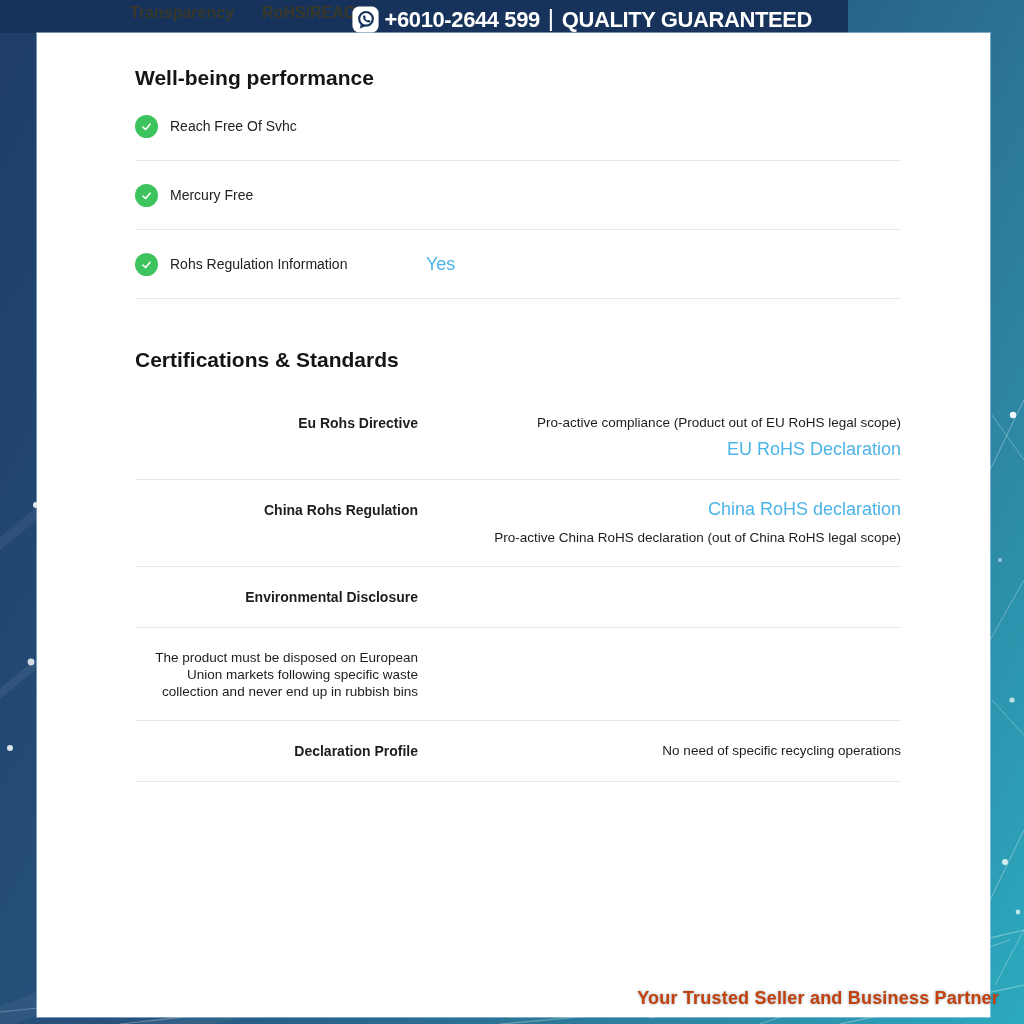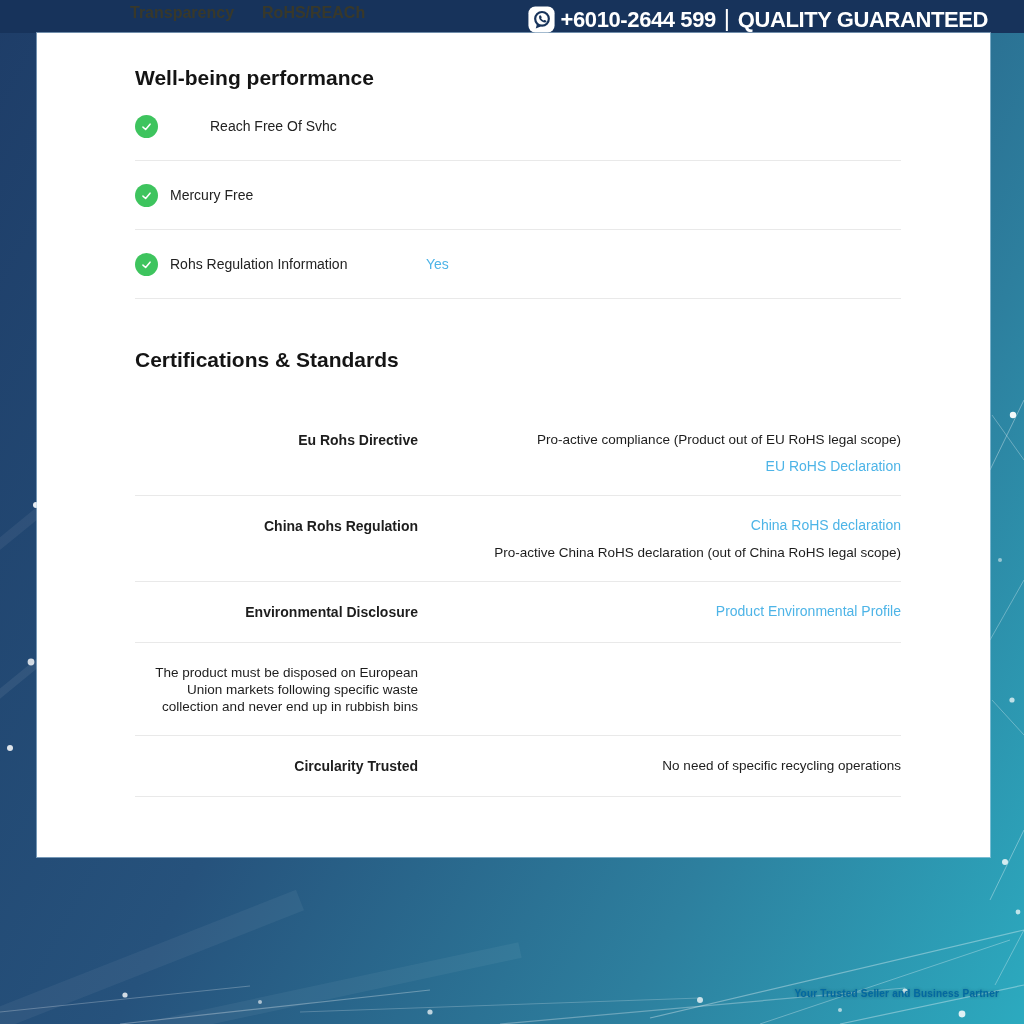--- a/index.html
+++ b/index.html
@@ -5,74 +5,74 @@
   html,body{margin:0;padding:0;}
   body{
     width:1024px;height:1024px;position:relative;overflow:hidden;
     font-family:"Liberation Sans", sans-serif;
     background:linear-gradient(118deg,#1e3d68 0%,#26527c 42%,#2d7f9e 74%,#2caabf 100%);
   }
   
   #bg-net{position:absolute;left:0;top:0;width:1024px;height:1024px;z-index:0;}
   
   .topbar{
-    position:absolute;left:0;top:0;width:1024px;height:33px;
+    position:absolute;left:0;top:0;width:848px;height:33px;
     background:#17335b;z-index:2;
   }
   .tabs{
     position:absolute;left:130px;top:4px;display:flex;gap:28px;
     font-size:16px;font-weight:700;color:#3e3a22;opacity:.85;
     white-space:nowrap;
   }
   .contact{
     position:absolute;right:36px;top:0;height:33px;
     display:flex;align-items:flex-end;gap:6px;
     color:#ffffff;font-weight:700;font-size:22px;letter-spacing:-0.4px;
     white-space:nowrap;
   }
   .wa-badge{width:27px;height:27px;display:block;}
   .contact .bar-sep{font-weight:400;font-size:24px;margin:0 2px;position:relative;top:-1px;}
   
   .card{
-    position:absolute;left:37px;top:33px;width:953px;height:824px;
+    position:absolute;left:37px;top:33px;width:953px;height:984px;
     background:#ffffff;z-index:3;
     box-shadow:0 0 0 1px rgba(185,215,235,.55);
   }
   .content{margin-left:98px;width:766px;}
   h2{font-size:21px;font-weight:700;color:#141414;margin:0;letter-spacing:0;}
   .wb-title{padding-top:33px;}
-  .certs-title{margin-top:49px;margin-bottom:38px;}
+  .certs-title{margin-top:49px;margin-bottom:21px;}
   
   .wb-row{
     display:flex;align-items:center;height:68px;
     border-bottom:1px solid #e9e9e9;
     font-size:14px;color:#222;
   }
-  .wb-row:first-of-type{margin-top:2px;gap:40px;}
+  .wb-row:first-of-type{margin-top:2px;}
   .check{
     width:23px;height:23px;border-radius:50%;background:#3ec45e;
     margin-right:12px;flex:0 0 auto;
     display:flex;align-items:center;justify-content:center;
   }
   .wb-label{width:256px;}
-  a.link{color:#4db4e7;text-decoration:none;font-size:14px;cursor:pointer;}
+  a.link{color:#4db4e7;text-decoration:none;font-size:18px;cursor:pointer;}
   
   .cert-row{
     display:grid;grid-template-columns:283px 1fr;
     padding:21px 0 20px;border-bottom:1px solid #e9e9e9;text-align:right;
   }
   .cert-label{font-weight:700;font-size:14px;color:#1d1d1d;line-height:19px;}
   .cert-value{font-size:13.5px;color:#1d1d1d;}
   .cert-value .line{line-height:17px;}
   .cert-value .line + .line{margin-top:10px;}
   .cert-value .pad-sm{padding-left:5px;}
   
   .footer-tag{
     position:absolute;right:25px;top:988px;z-index:4;
-    color:#0369a1;font-size:10px;font-weight:700;letter-spacing:.2px;
+    color:#c2410c;font-size:18px;font-weight:700;letter-spacing:.2px;
     text-shadow:0 0 3px rgba(20,60,80,.45);
   }
 </style>
 </head>
 <body>
 
 <svg id="bg-net" viewBox="0 0 1024 1024" xmlns="http://www.w3.org/2000/svg">
   <g stroke="#ffffff" fill="none">
 
     <line x1="-30" y1="1030" x2="300" y2="900" stroke-width="22" opacity="0.05"></line>
@@ -182,33 +182,30 @@
     <div class="cert-row">
       <div class="cert-label">China Rohs Regulation</div>
       <div class="cert-value">
         <div class="line"><a class="link">China RoHS declaration</a></div>
         <div class="line">Pro-active China RoHS declaration (out of China RoHS legal scope)</div>
       </div>
     </div>
 
     <div class="cert-row">
       <div class="cert-label">Environmental Disclosure</div>
-      <div class="cert-value">
-        <div class="line pad-sm"><a class="link">Product Environmental Profile</a></div>
-      </div>
     </div>
 
     <div class="cert-row">
       <div class="cert-value">
         <div class="line">The product must be disposed on European Union markets following specific waste collection and never end up in rubbish bins</div>
       </div>
     </div>
 
     <div class="cert-row">
-      <div class="cert-label">Circularity Trusted</div>
+      <div class="cert-label">Declaration Profile</div>
       <div class="cert-value">
         <div class="line">No need of specific recycling operations</div>
       </div>
     </div>
 
   </div>
 </div>
 
 <div class="footer-tag">Your Trusted Seller and Business Partner</div>
 

